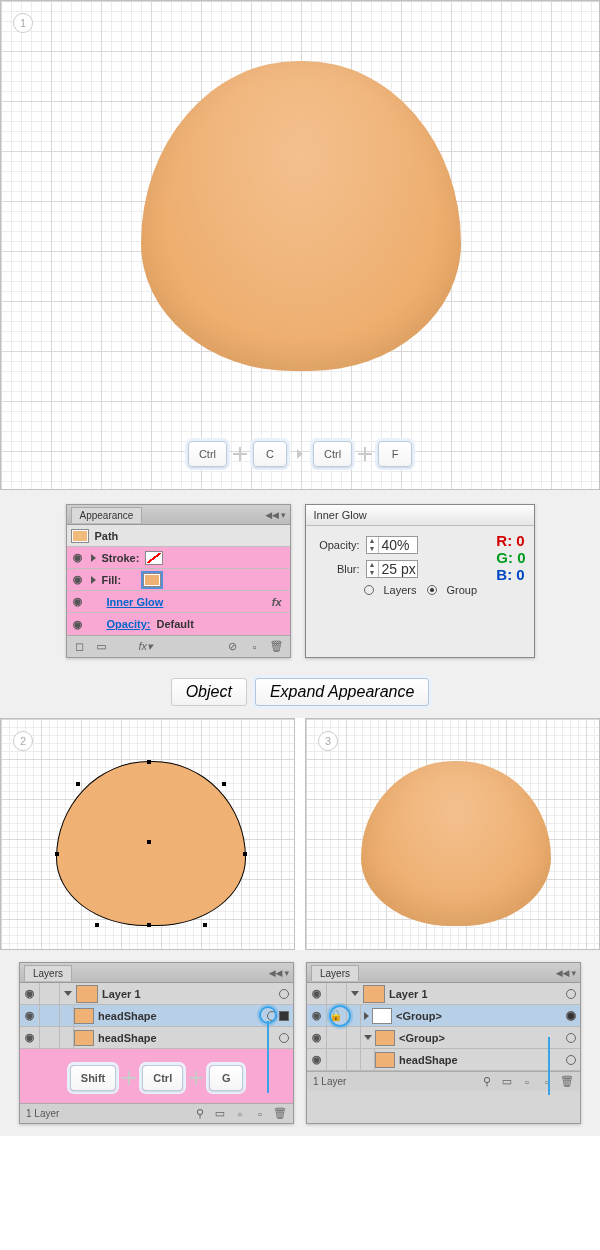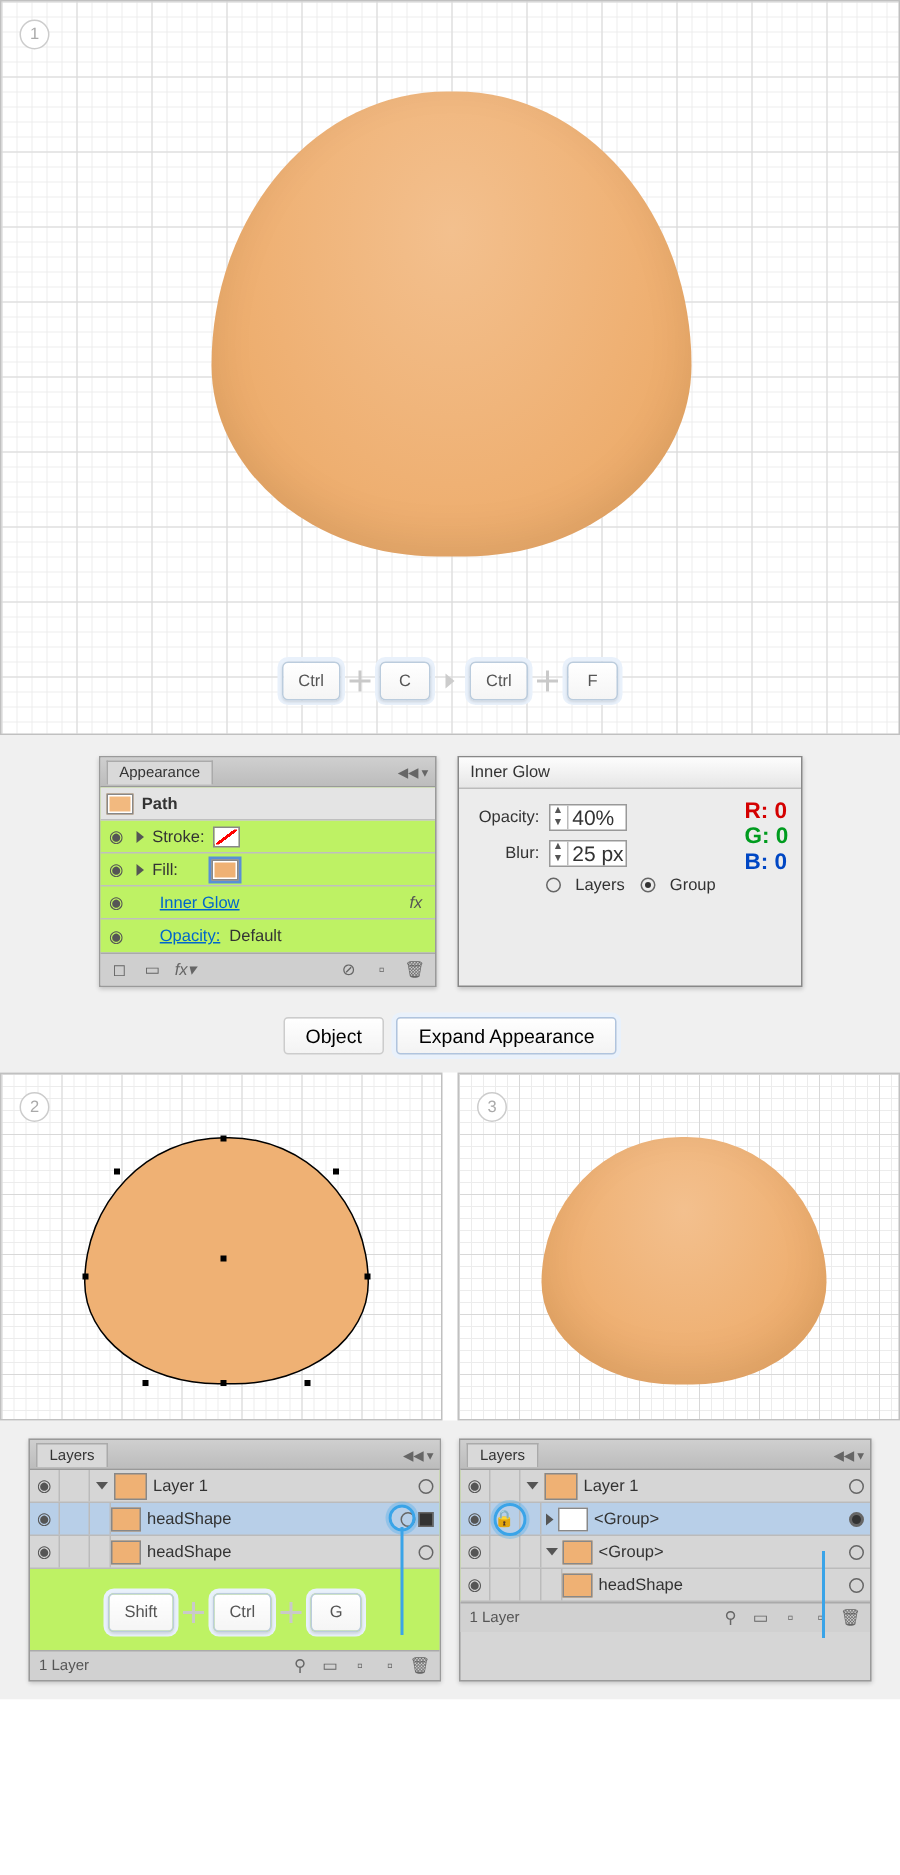--- a/index.html
+++ b/index.html
@@ -60,21 +60,21 @@
     background:#d6d6d6; border:1px solid #9a9a9a; width:225px;
     box-shadow: 0 1px 3px rgba(0,0,0,.2);
   }
   .panel-tabbar {
     display:flex; align-items:center; background:linear-gradient(#cfcfcf,#bcbcbc);
     border-bottom:1px solid #999; height:20px; padding:0 4px;
   }
   .panel-tab { font-size:10px; padding:2px 8px; background:#d9d9d9; border:1px solid #aaa; border-bottom:none; }
   .panel-menubtn { margin-left:auto; display:flex; gap:2px; }
   .panel-menubtn span { font-size:9px; color:#666; }
-  .panel-body { background:#bef264; }
+  .panel-body { background:#f9a8d4;font-weight:bold; }
   .row { display:flex; align-items:center; border-bottom:1px solid #bfbfbf; height:22px; padding:0 4px; gap:6px; font-size:11px; }
   .row:last-child{border-bottom:none;}
   .eye { width:14px; text-align:center; color:#555; }
   .tri { width:0;height:0;border-top:4px solid transparent;border-bottom:4px solid transparent;border-left:5px solid #555; display:inline-block;}
   .tri.down{ border-top:5px solid #555;border-left:4px solid transparent;border-right:4px solid transparent;border-bottom:none;}
   .swatch { width:18px;height:14px; border:1px solid #888; background:#efb174; box-shadow:inset 0 0 0 1px #fff;}
   .swatch.orange2{background:#f2b97f;}
   .swatch.none{ background:linear-gradient(to top left, #fff 45%, red 45%, red 55%, #fff 55%);}
   .link { color:#0066cc; text-decoration:underline; }
   .fx { margin-left:auto; font-style:italic; color:#555; padding-right:4px;}
@@ -94,21 +94,21 @@
   .spinner .arrows span{line-height:8px;font-size:7px;text-align:center;color:#555;}
   .spinner .val{flex:1;text-align:left;padding-left:3px;font-size:14px;}
   .blackbox{width:18px;height:18px;background:#000;border:1px solid #555;}
   .radio{width:10px;height:10px;border-radius:50%;border:1px solid #666;display:inline-block;position:relative;}
   .radio.checked::after{content:"";position:absolute;inset:2px;background:#333;border-radius:50%;}
   .checkbox{width:11px;height:11px;border:1px solid #666;display:inline-block;}
   .dlg-btn{ padding:2px 16px; background:linear-gradient(#fdfdfd,#e4e4e4); border:1px solid #999; border-radius:2px; font-size:11px;}
   .rgb { position:absolute; right:8px; top:6px; font-weight:bold; font-size:15px; line-height:17px; text-align:left; font-family:Arial;}
   .rgb .r{color:#d40000;} .rgb .g{color:#009c1f;} .rgb .b{color:#0047c4;}
   
-  .btn-flat{ padding:4px 14px; background:linear-gradient(#fff,#f3f3f3); border:1px solid #b0c4de; border-radius:3px; box-shadow:0 0 0 3px #e9f1fb; font-size:13px;}
+  .btn-flat{ padding:4px 14px; background:linear-gradient(#fff,#f3f3f3); border:1px solid #b0c4de; border-radius:3px; box-shadow:0 0 0 3px #e9f1fb; font-size:16px;font-style:italic;}
   .btn-flat.soft{ border-color:#ccc; box-shadow:none;}
   
   .row-pair{ display:flex; gap:10px; }
   
   
   .lrow { display:flex; align-items:center; border-bottom:1px solid #bbb; height:22px; background:#d6d6d6;}
   .lrow .cell{ border-right:1px solid #bbb; height:100%; display:flex; align-items:center; justify-content:center;}
   .lrow .eye{width:20px;}
   .lrow .lock{width:20px;}
   .thumb{ width:20px; height:16px; border:1px solid #888; background:#efb174;}
@@ -183,21 +183,21 @@
         <div class="row">
           <span class="eye">◉</span>
           <span style="width:10px;"></span>
           <span class="link">Opacity:</span>
           <span>Default</span>
         </div>
       </div>
       <div class="panel-footer">
         <span class="ico">◻</span>
         <span class="ico">▭</span>
-        <span class="ico" style="font-style:italic;">fx▾</span>
+        <span class="ico" style="font-style:italic;margin-left:22px;">fx▾</span>
         <span style="flex:1"></span>
         <span class="ico">⊘</span>
         <span class="ico">▫</span>
         <span class="ico">🗑</span>
       </div>
     </div>
 
     <div class="dialog">
       <div class="dialog-title">Inner Glow</div>
       <div class="dialog-body">

